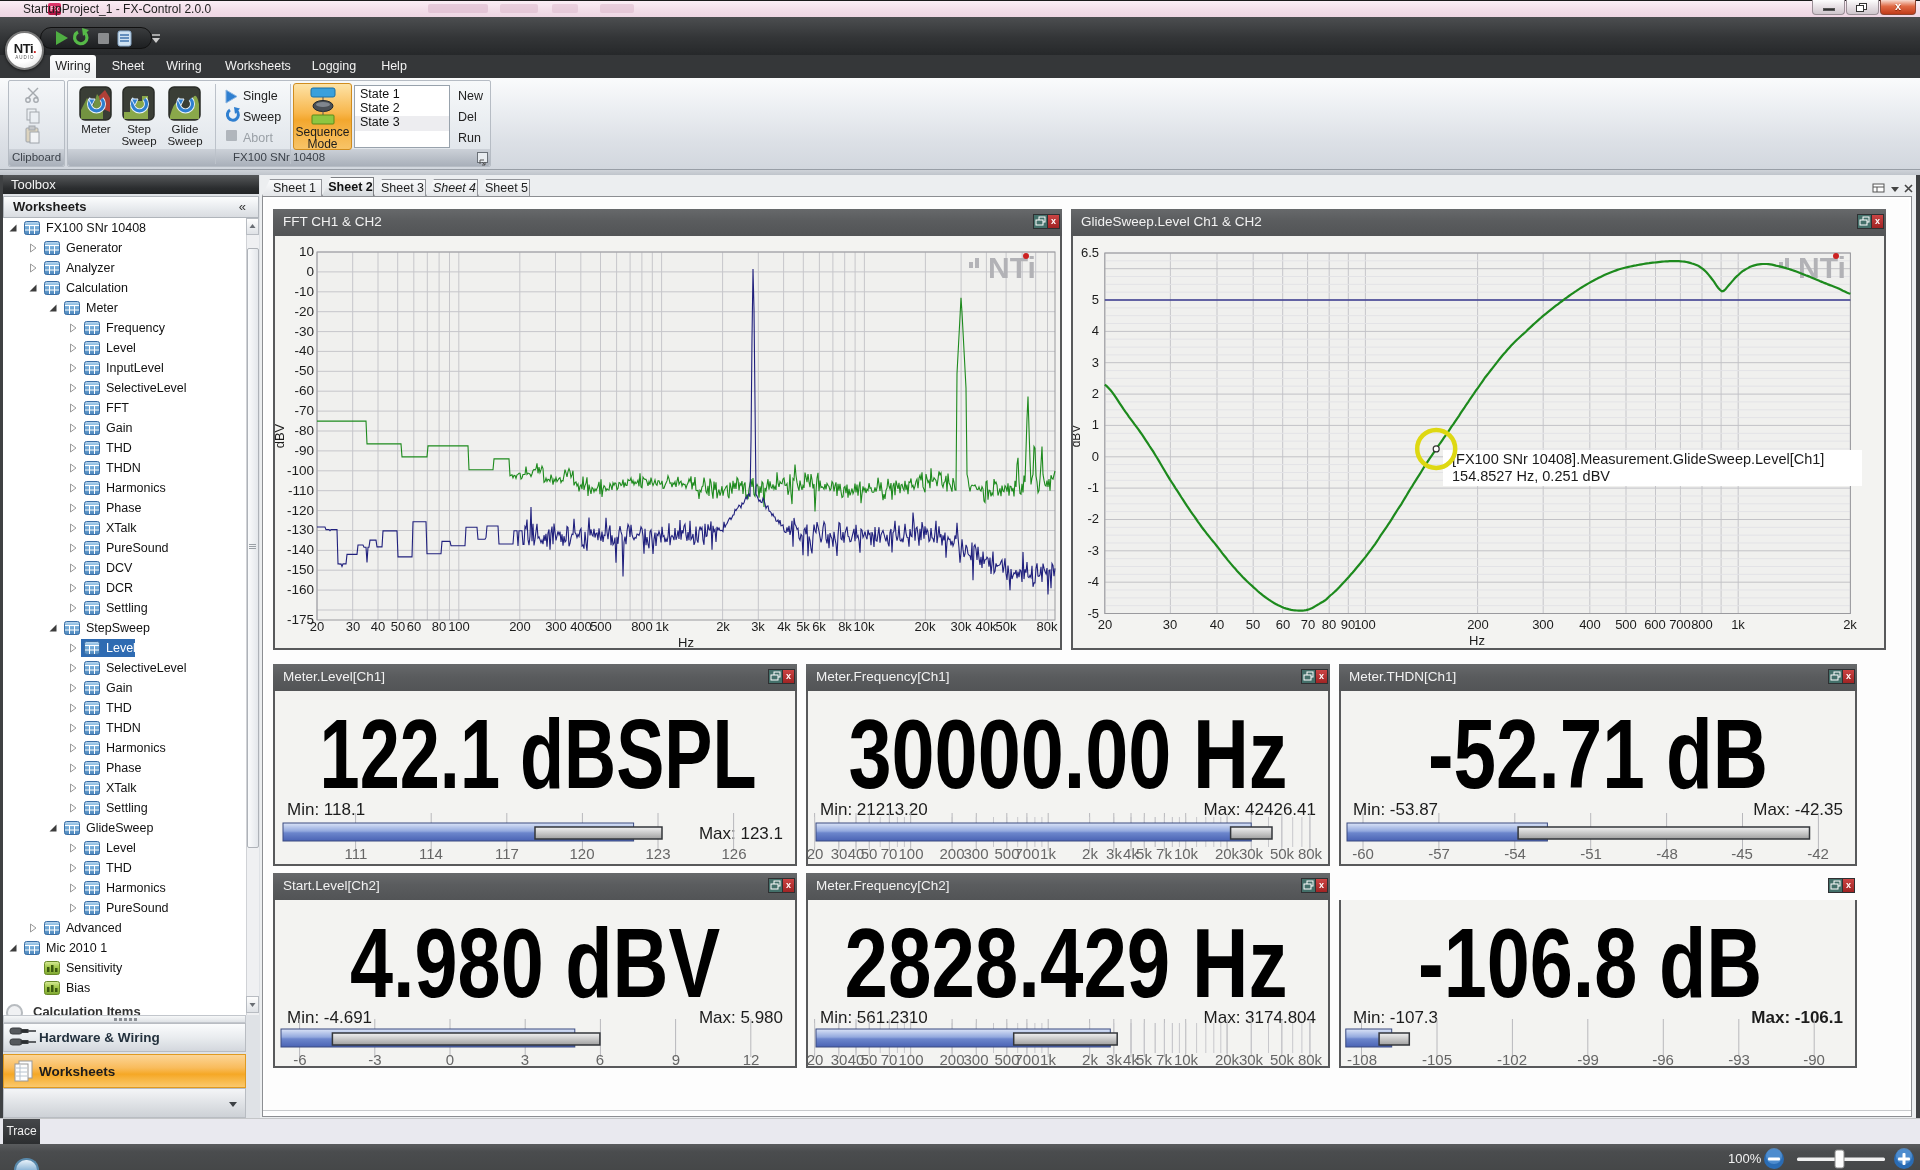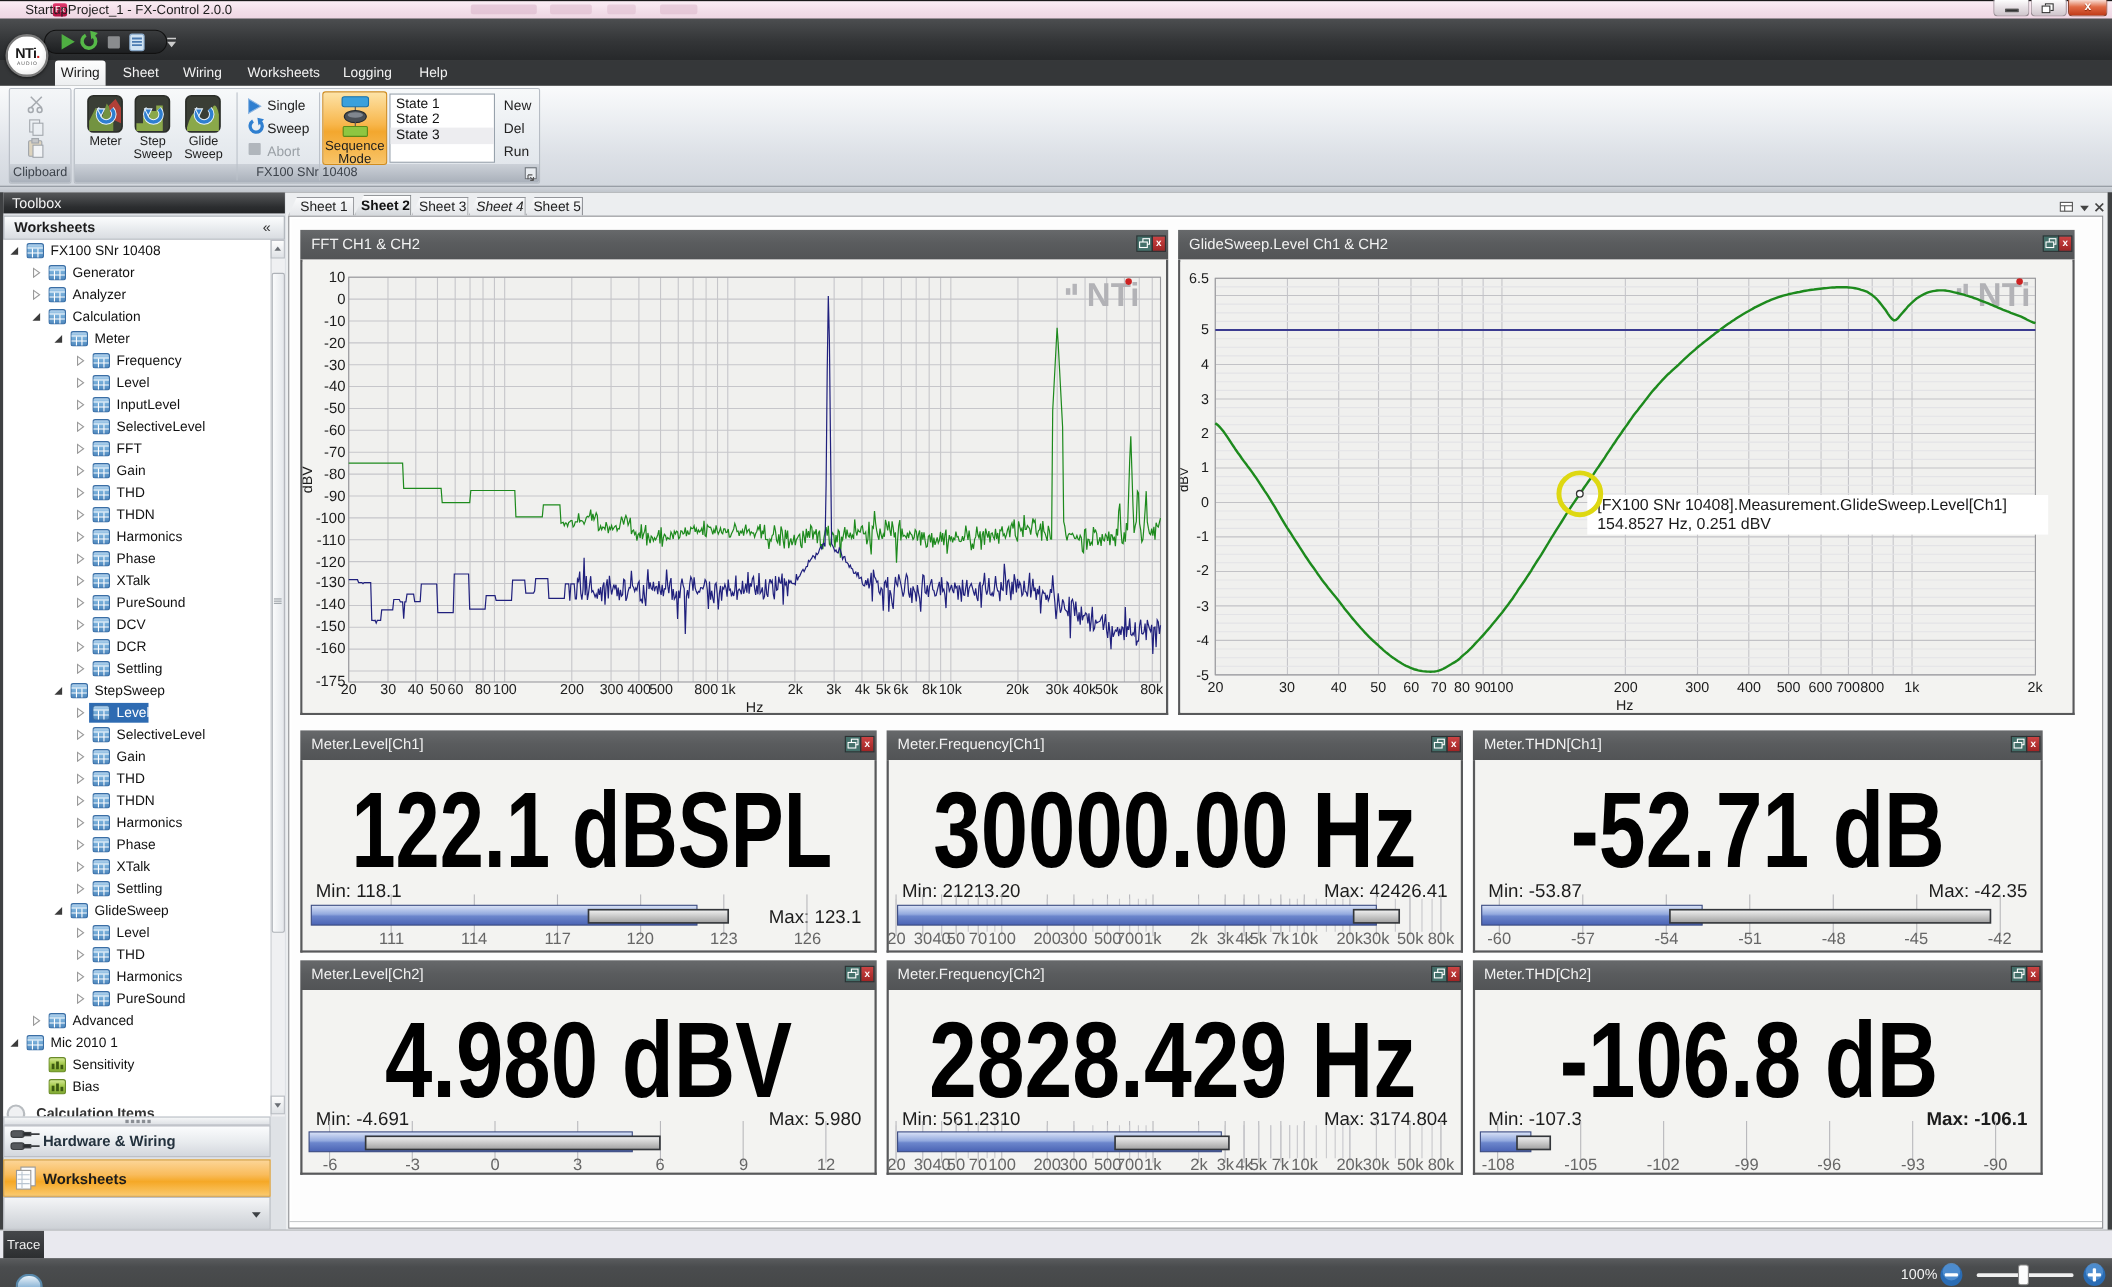--- a/index.html
+++ b/index.html
@@ -1050,21 +1050,21 @@
       <rect x="179.1" y="14" width="291.4" height="12" fill="url(#bargry)" stroke="#33363a" stroke-width="1.5"></rect>
     </svg>
     <div class="ticklab" style="left:1363px;top:845px;">-60</div>
     <div class="ticklab" style="left:1439px;top:845px;">-57</div>
     <div class="ticklab" style="left:1515px;top:845px;">-54</div>
     <div class="ticklab" style="left:1591px;top:845px;">-51</div>
     <div class="ticklab" style="left:1667px;top:845px;">-48</div>
     <div class="ticklab" style="left:1742px;top:845px;">-45</div>
     <div class="ticklab" style="left:1818px;top:845px;">-42</div>
     <div class="panel-title" style="left:273px;top:873px;width:524px;height:27px;">
-      <span>Meter.Level[Ch2]</span>
+      <span>Start.Level[Ch2]</span>
     </div>
     <div class="pbtn" style="top:878px;left:768px;background:#44706a;"><svg width="13" height="13">
         <rect x="5" y="2" width="6" height="5" fill="#44706a" stroke="#fff"></rect>
         <rect x="2" y="5" width="7" height="5" fill="#44706a" stroke="#fff"></rect>
       </svg></div>
     <div class="pbtn" style="top:878px;left:782px;width:13px;background:linear-gradient(#cc4444,#a02424);font-weight:bold;">x</div>
     <div class="panel-body" style="left:273px;top:900px;width:524px;height:168px;"></div>
     <div class="bignum" style="left:235px;top:919px;width:600px;text-align:center;font-size:98px;line-height:88px;transform:scaleX(0.79);transform-origin:center;">4.980 dBV</div>
     <div class="mm" style="left:287px;top:1008px;">Min: -4.691</div>
     <div class="mm" style="left:783px;top:1008px;transform:translateX(-100%);">Max: 5.980</div>
@@ -1176,23 +1176,20 @@
     <div class="ticklab" style="left:1090px;top:1051px;">2k</div>
     <div class="ticklab" style="left:1114px;top:1051px;">3k</div>
     <div class="ticklab" style="left:1131px;top:1051px;">4k</div>
     <div class="ticklab" style="left:1144px;top:1051px;">5k</div>
     <div class="ticklab" style="left:1164px;top:1051px;">7k</div>
     <div class="ticklab" style="left:1186px;top:1051px;">10k</div>
     <div class="ticklab" style="left:1227px;top:1051px;">20k</div>
     <div class="ticklab" style="left:1251px;top:1051px;">30k</div>
     <div class="ticklab" style="left:1282px;top:1051px;">50k</div>
     <div class="ticklab" style="left:1310px;top:1051px;">80k</div>
-    <div class="panel-title" style="left:1339px;top:873px;width:518px;height:27px;">
-      <span>Meter.THD[Ch2]</span>
-    </div>
     <div class="pbtn" style="top:878px;left:1828px;background:#44706a;"><svg width="13" height="13">
         <rect x="5" y="2" width="6" height="5" fill="#44706a" stroke="#fff"></rect>
         <rect x="2" y="5" width="7" height="5" fill="#44706a" stroke="#fff"></rect>
       </svg></div>
     <div class="pbtn" style="top:878px;left:1842px;width:13px;background:linear-gradient(#cc4444,#a02424);font-weight:bold;">x</div>
     <div class="panel-body" style="left:1339px;top:900px;width:518px;height:168px;"></div>
     <div class="bignum" style="left:1290px;top:919px;width:600px;text-align:center;font-size:98px;line-height:88px;transform:scaleX(0.79);transform-origin:center;">-106.8 dB</div>
     <div class="mm" style="left:1353px;top:1008px;">Min: -107.3</div>
     <div class="mm" style="left:1843px;top:1008px;transform:translateX(-100%);font-weight:bold;">Max: -106.1</div>
     <svg class="abs" style="left:1339px;top:1019px;" width="518" height="46" viewBox="0 0 518 46">

